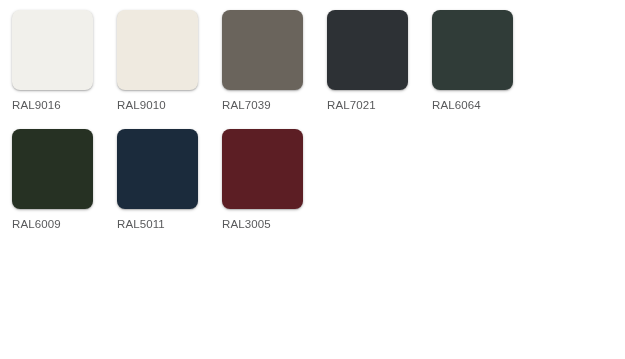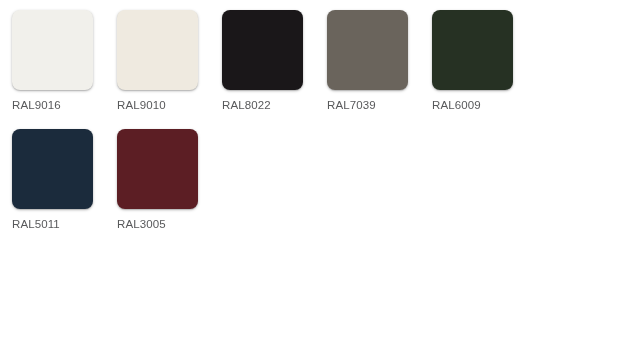--- a/index.html
+++ b/index.html
@@ -59,26 +59,30 @@
 <div class="swatch-grid">
     <div class="swatch-cell">
       <div class="swatch-chip" style="background-color: rgb(241, 240, 235);"></div>
       <div class="swatch-label">RAL9016</div>
     </div>
     <div class="swatch-cell">
       <div class="swatch-chip" style="background-color: rgb(239, 234, 224);"></div>
       <div class="swatch-label">RAL9010</div>
     </div>
     <div class="swatch-cell">
-      <div class="swatch-chip" style="background-color: rgb(26, 23, 25);"></div>
-      <div class="swatch-label">RAL8022</div>
+      <div class="swatch-chip" style="background-color: rgb(106, 100, 92);"></div>
+      <div class="swatch-label">RAL7039</div>
     </div>
     <div class="swatch-cell">
-      <div class="swatch-chip" style="background-color: rgb(106, 100, 92);"></div>
-      <div class="swatch-label">RAL7039</div>
+      <div class="swatch-chip" style="background-color: rgb(45, 49, 53);"></div>
+      <div class="swatch-label">RAL7021</div>
+    </div>
+    <div class="swatch-cell">
+      <div class="swatch-chip" style="background-color: rgb(48, 60, 56);"></div>
+      <div class="swatch-label">RAL6064</div>
     </div>
     <div class="swatch-cell">
       <div class="swatch-chip" style="background-color: rgb(38, 49, 35);"></div>
       <div class="swatch-label">RAL6009</div>
     </div>
     <div class="swatch-cell">
       <div class="swatch-chip" style="background-color: rgb(27, 43, 60);"></div>
       <div class="swatch-label">RAL5011</div>
     </div>
     <div class="swatch-cell">

